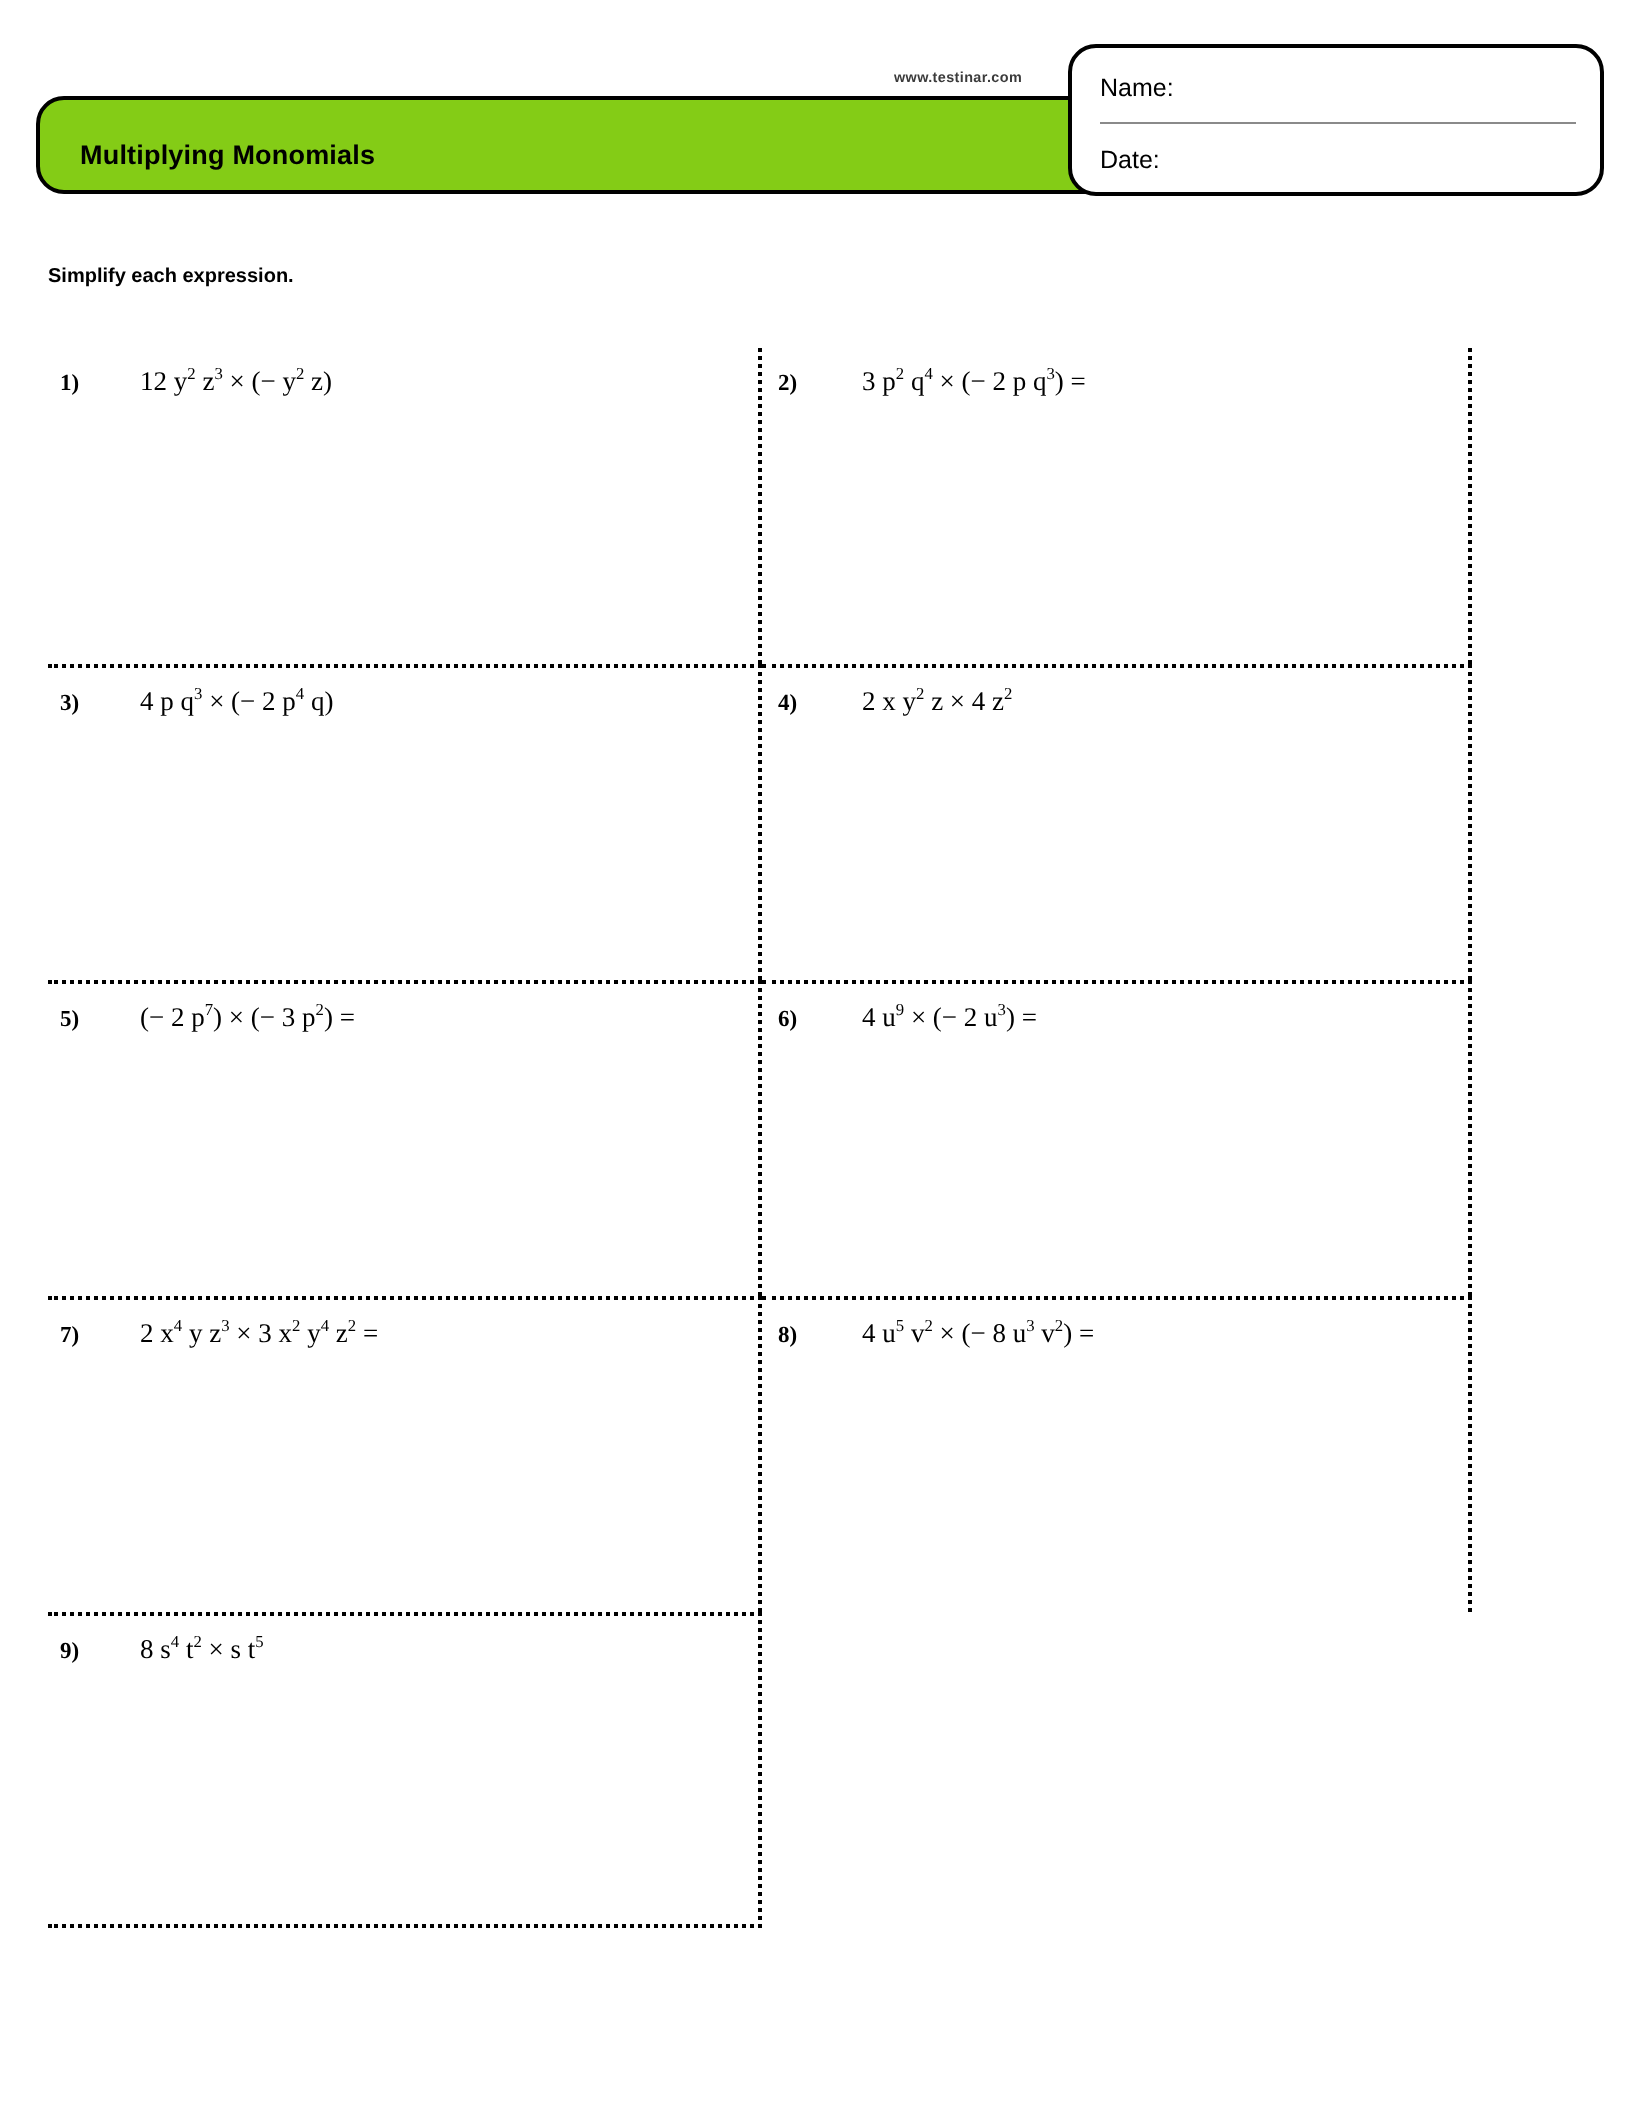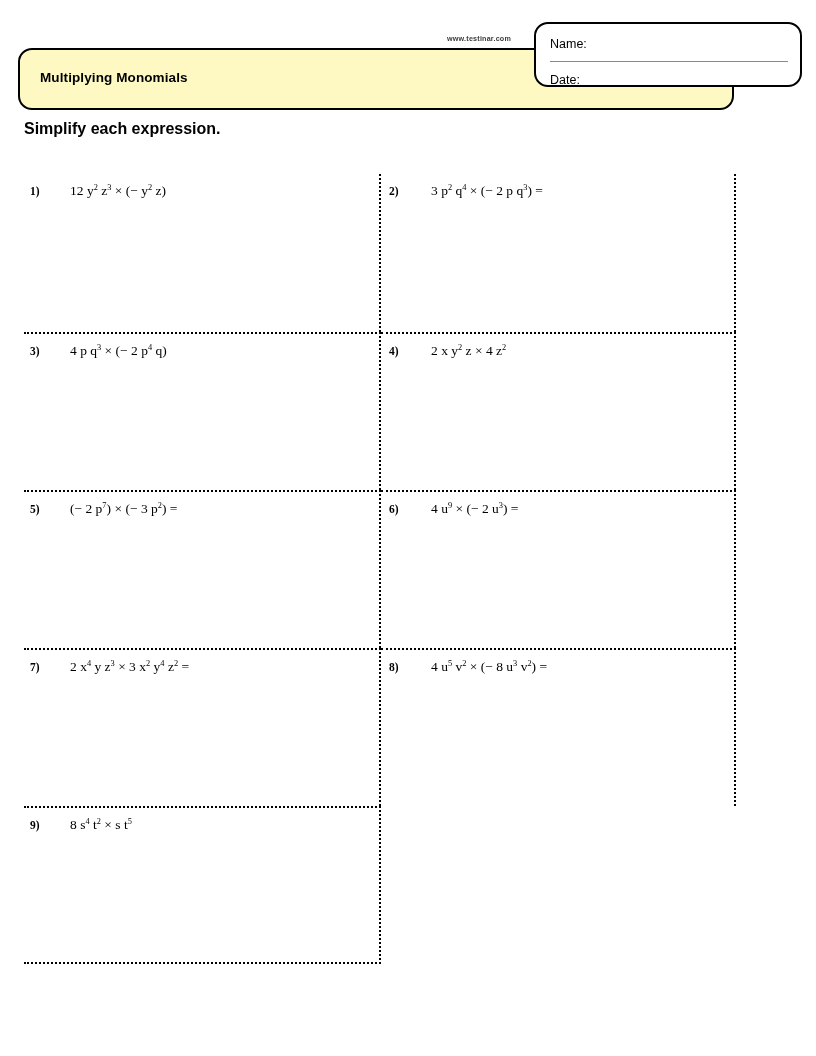--- a/index.html
+++ b/index.html
@@ -22,24 +22,24 @@
     top: 0;
     width: 816px;
     height: 120px;
   }
 
   .title-box {
     position: absolute;
     left: 18px;
     top: 48px;
     width: 716px;
-    height: 62px;
+    height: 49px;
     border: 2.5px solid #000000;
     border-radius: 14px;
-    background: #fef9c3;
+    background: #84cc16;
     box-sizing: border-box;
     z-index: 1;
   }
 
   .title-text {
     position: absolute;
     left: 20px;
     top: 20px;
     font-size: 13.5px;
     font-weight: bold;
@@ -58,21 +58,21 @@
     letter-spacing: 0.2px;
     z-index: 3;
     white-space: nowrap;
   }
 
   .namedate-box {
     position: absolute;
     left: 534px;
     top: 22px;
     width: 268px;
-    height: 65px;
+    height: 76px;
     border: 2.5px solid #000000;
     border-radius: 14px;
     background: #ffffff;
     box-sizing: border-box;
     z-index: 2;
   }
 
   .nd-row {
     position: absolute;
     left: 14px;
@@ -89,22 +89,22 @@
     top: 37px;
     width: 238px;
     height: 1px;
     background: #8a8a8a;
   }
 
   
   .instruction {
     position: absolute;
     left: 24px;
-    top: 120px;
-    font-size: 16px;
+    top: 133px;
+    font-size: 10px;
     font-weight: bold;
     color: #000000;
     white-space: nowrap;
   }
 
   
   .grid {
     position: absolute;
     left: 24px;
     top: 174px;

